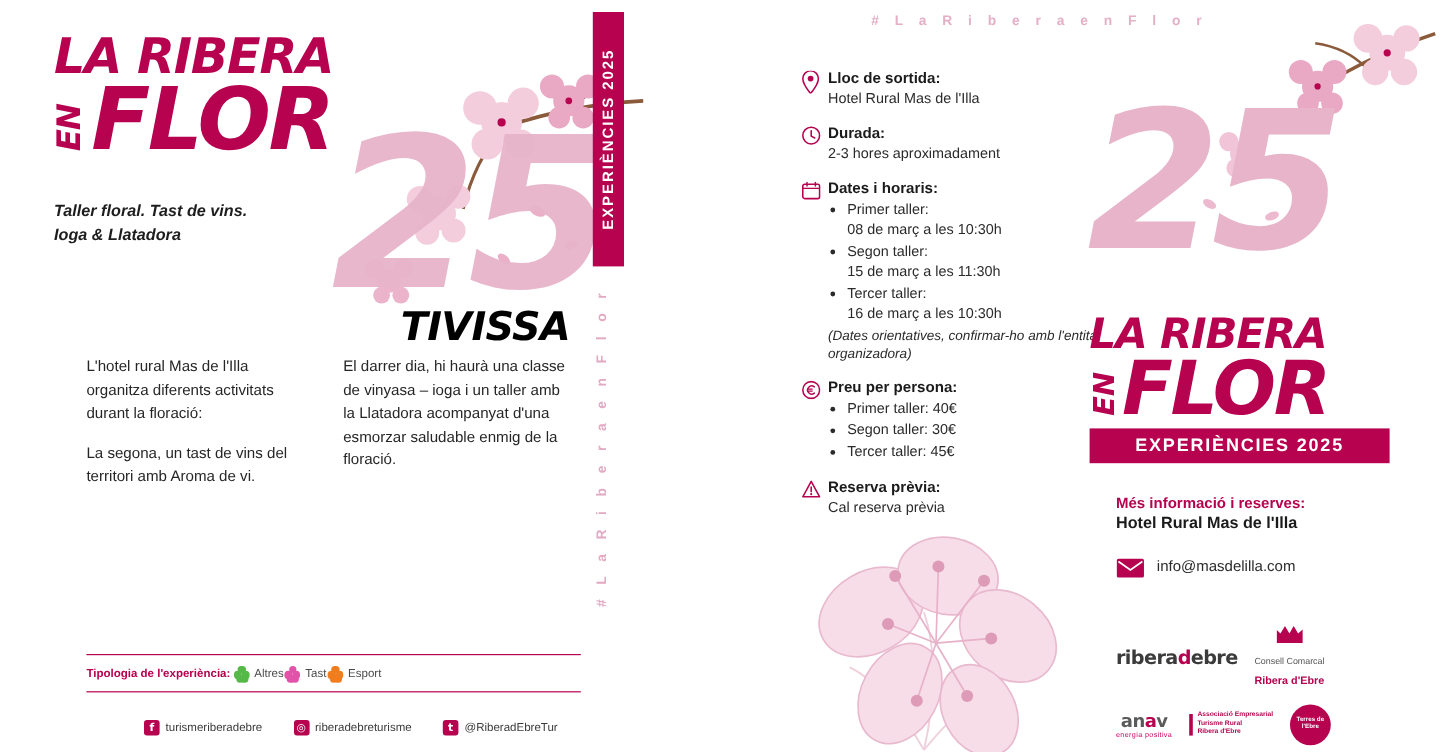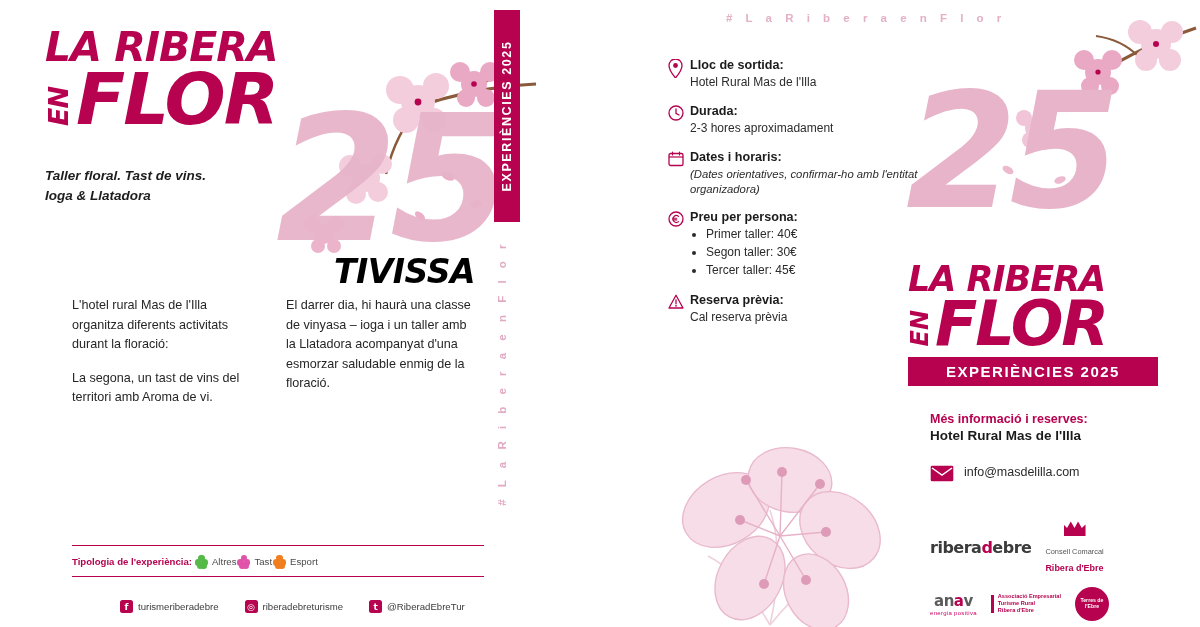--- a/index.html
+++ b/index.html
@@ -607,20 +607,25 @@
       <div class="info-row">
         <div class="info-ico">
           <svg width="16" height="16" viewBox="0 0 16 16">
               <rect x="1" y="2.5" width="14" height="12" rx="1.6" fill="none" stroke="#b6024f" stroke-width="1.3"></rect>
               <path d="M1 6h14" stroke="#b6024f" stroke-width="1.2"></path>
               <path d="M4.5 1v3M11.5 1v3" stroke="#b6024f" stroke-width="1.2" stroke-linecap="round"></path>
             </svg>
         </div>
         <div class="info-body">
           <div class="info-head">Dates i horaris:</div>
+          <ul class="info-ul">
+            <li><span>Primer taller:</span><br><span>08 de març a les 10:30h</span></li>
+            <li><span>Segon taller:</span><br><span>15 de març a les 11:30h</span></li>
+            <li><span>Tercer taller:</span><br><span>16 de març a les 10:30h</span></li>
+          </ul>
           <div class="info-note">(Dates orientatives, confirmar-ho amb l'entitat organizadora)</div>
         </div>
       </div>
 
       <div class="info-row">
         <div class="info-ico">
           <svg width="16" height="16" viewBox="0 0 16 16">
               <circle cx="8" cy="8" r="7" fill="none" stroke="#b6024f" stroke-width="1.3"></circle>
               <path d="M10.6 5.4a3.4 3.4 0 1 0 0 5.2" fill="none" stroke="#b6024f" stroke-width="1.2" stroke-linecap="round"></path>
               <path d="M4.6 7.2h4.6M4.6 8.9h4.6" stroke="#b6024f" stroke-width="1.1"></path>

